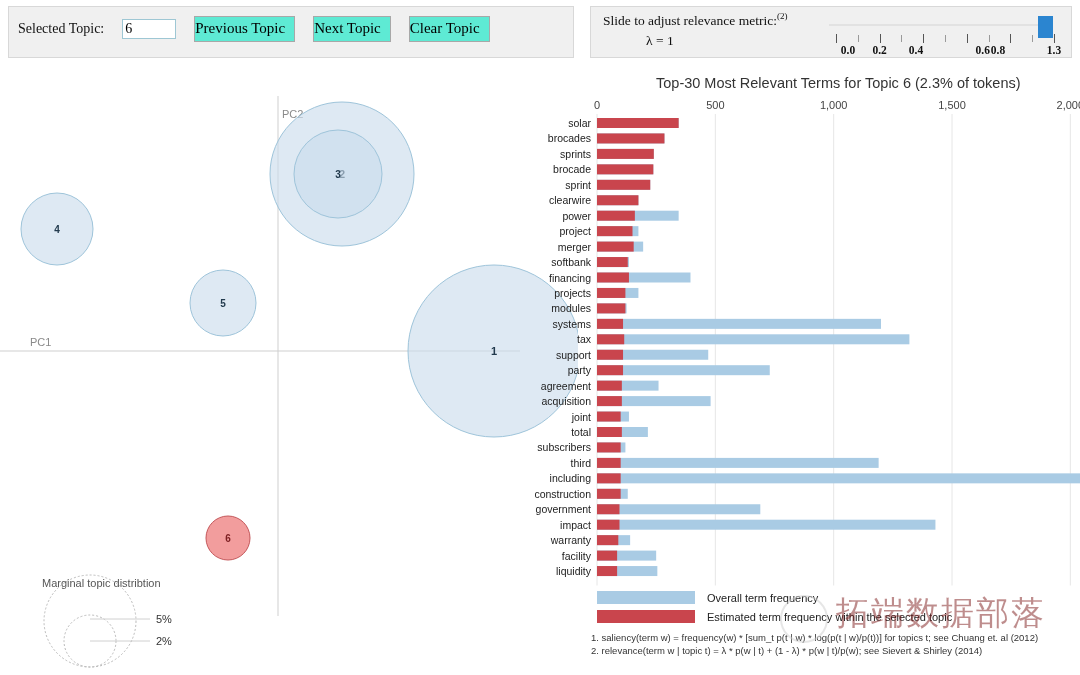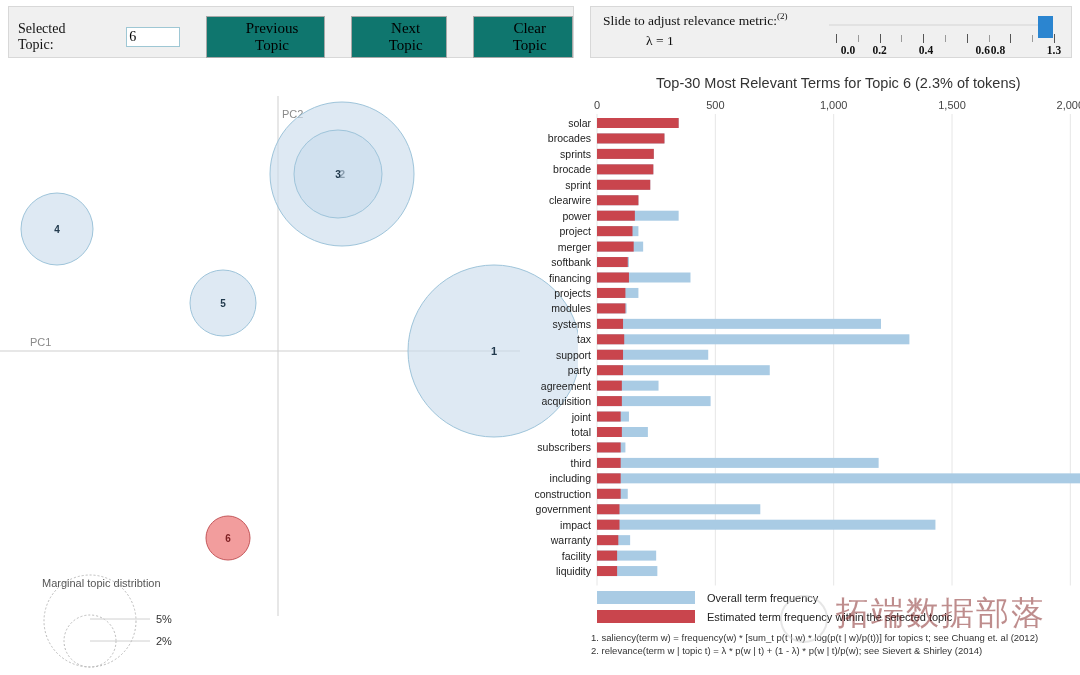--- a/index.html
+++ b/index.html
@@ -14,42 +14,42 @@
   
   .topbar {
     position: absolute; top: 6px; height: 52px;
     background: #f0f0f0; border: 1px solid #d8d8d8;
     box-sizing: border-box;
   }
   #topic-controls { left: 8px; width: 566px; }
   #lambda-controls { left: 590px; width: 482px; }
 
   #topic-controls .row {
-    display: flex; align-items: center; gap: 26px;
+    display: flex; align-items: center; gap: 18px;
     padding: 9px 0 0 9px;
   }
   .ctl-label {
     font-family: "Liberation Serif", serif;
     font-size: 14px; color: #111;
   }
   #selected-topic-input {
     width: 54px; height: 20px;
     border: 1px solid #9ec7d4;
     background: #fff;
     font-family: "Liberation Serif", serif;
     font-size: 14px; color: #000;
     padding: 0 2px; box-sizing: border-box;
     outline: none;
   }
   .topic-btn {
     font-family: "Liberation Serif", serif;
     font-size: 15px; color: #000;
-    background: #0f766e;
+    background: #5eead4;
     border: 1px solid #a8a8a8;
-    padding: 3px 9px 4px 22px;
+    padding: 3px 9px 4px 0;
     cursor: pointer; line-height: 1.1; text-align: center;
   }
 
   
   #lambda-controls .inner { position: relative; height: 100%; }
   #lambda-text {
     position: absolute; left: 12px; top: 4px;
     font-family: "Liberation Serif", serif;
     font-size: 13.5px; color: #111;
   }
@@ -138,21 +138,21 @@
         <div id="slider-track"></div>
         <div id="slider-handle"></div>
         <div id="slider-ticks">
             <div class="tick major" style="left: 7px;"></div>
             <div class="ticklabel" style="left: 7px; margin-left: 12px;">0.0</div>
             <div class="tick" style="left: 28.8px;"></div>
             <div class="tick major" style="left: 50.6px;"></div>
             <div class="ticklabel" style="left: 50.6px;">0.2</div>
             <div class="tick" style="left: 72.4px;"></div>
             <div class="tick major" style="left: 94.2px;"></div>
-            <div class="ticklabel" style="left: 97px;">0.4</div>
+            <div class="ticklabel" style="left: 87px;">0.4</div>
             <div class="tick" style="left: 116px;"></div>
             <div class="tick major" style="left: 137.8px;"></div>
             <div class="ticklabel" style="left: 137.8px; margin-left: 16px;">0.6</div>
             <div class="tick" style="left: 159.6px;"></div>
             <div class="tick major" style="left: 181.4px;"></div>
             <div class="ticklabel" style="left: 169px;">0.8</div>
             <div class="tick" style="left: 203.2px;"></div>
             <div class="tick major" style="left: 225px;"></div>
             <div class="ticklabel" style="left: 225px;">1.3</div>
           </div>

